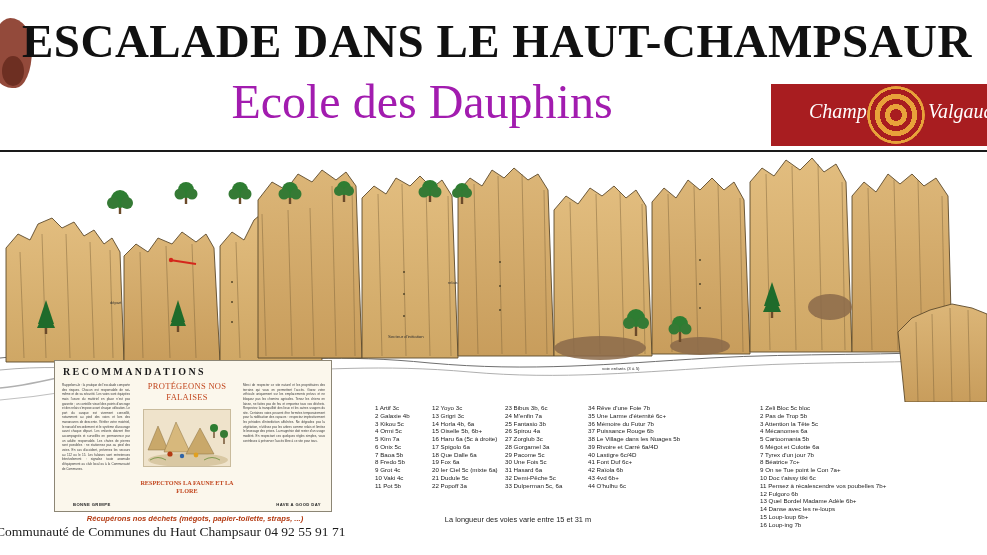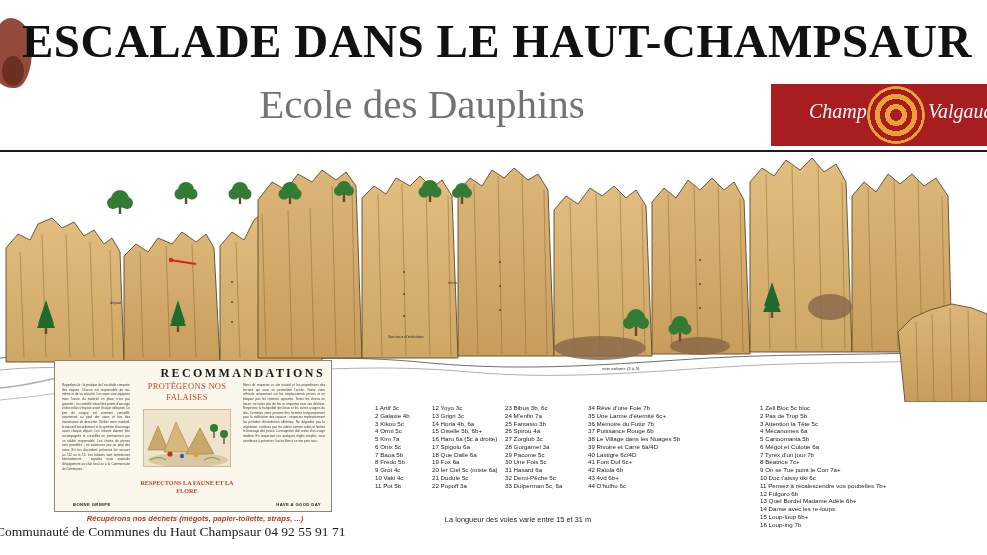--- a/index.html
+++ b/index.html
@@ -25,25 +25,25 @@
     font-family: "Liberation Serif", serif;
     font-weight: bold;
     font-size: 47px;
     letter-spacing: 0.5px;
     color: #111111;
     text-align: right;
     white-space: nowrap;
   }
   .title-sub {
     position: absolute;
-    left: 22px; top: 80px;
+    left: 22px; top: 74px;
     width: 800px;
     font-family: "Liberation Serif", serif;
-    font-size: 41px;
-    color: #737373;
+    font-size: 48px;
+    color: #a21caf;
     text-align: center;
     white-space: nowrap;
   }
 
   
   .corner-blob {
     position: absolute;
     left: -8px; top: 18px;
     width: 40px; height: 70px;
     background: #8a3b2a;
@@ -104,24 +104,24 @@
     position: absolute;
     left: 54px; top: 360px;
     width: 278px; height: 152px;
     background: #fbf7ec;
     border: 1px solid #8c8675;
   }
   .reco-title {
     position: absolute;
     left: 8px; top: 5px;
     width: 262px;
-    text-align: right;
+    text-align: left;
     font-family: "Liberation Serif", serif;
     font-weight: bold;
-    font-size: 12px;
+    font-size: 10px;
     letter-spacing: 2.4px;
     color: #1b1b1b;
   }
   .reco-col {
     position: absolute;
     top: 22px;
     font-size: 3.1px;
     line-height: 1.5;
     color: #3a3a3a;
     text-align: justify;

